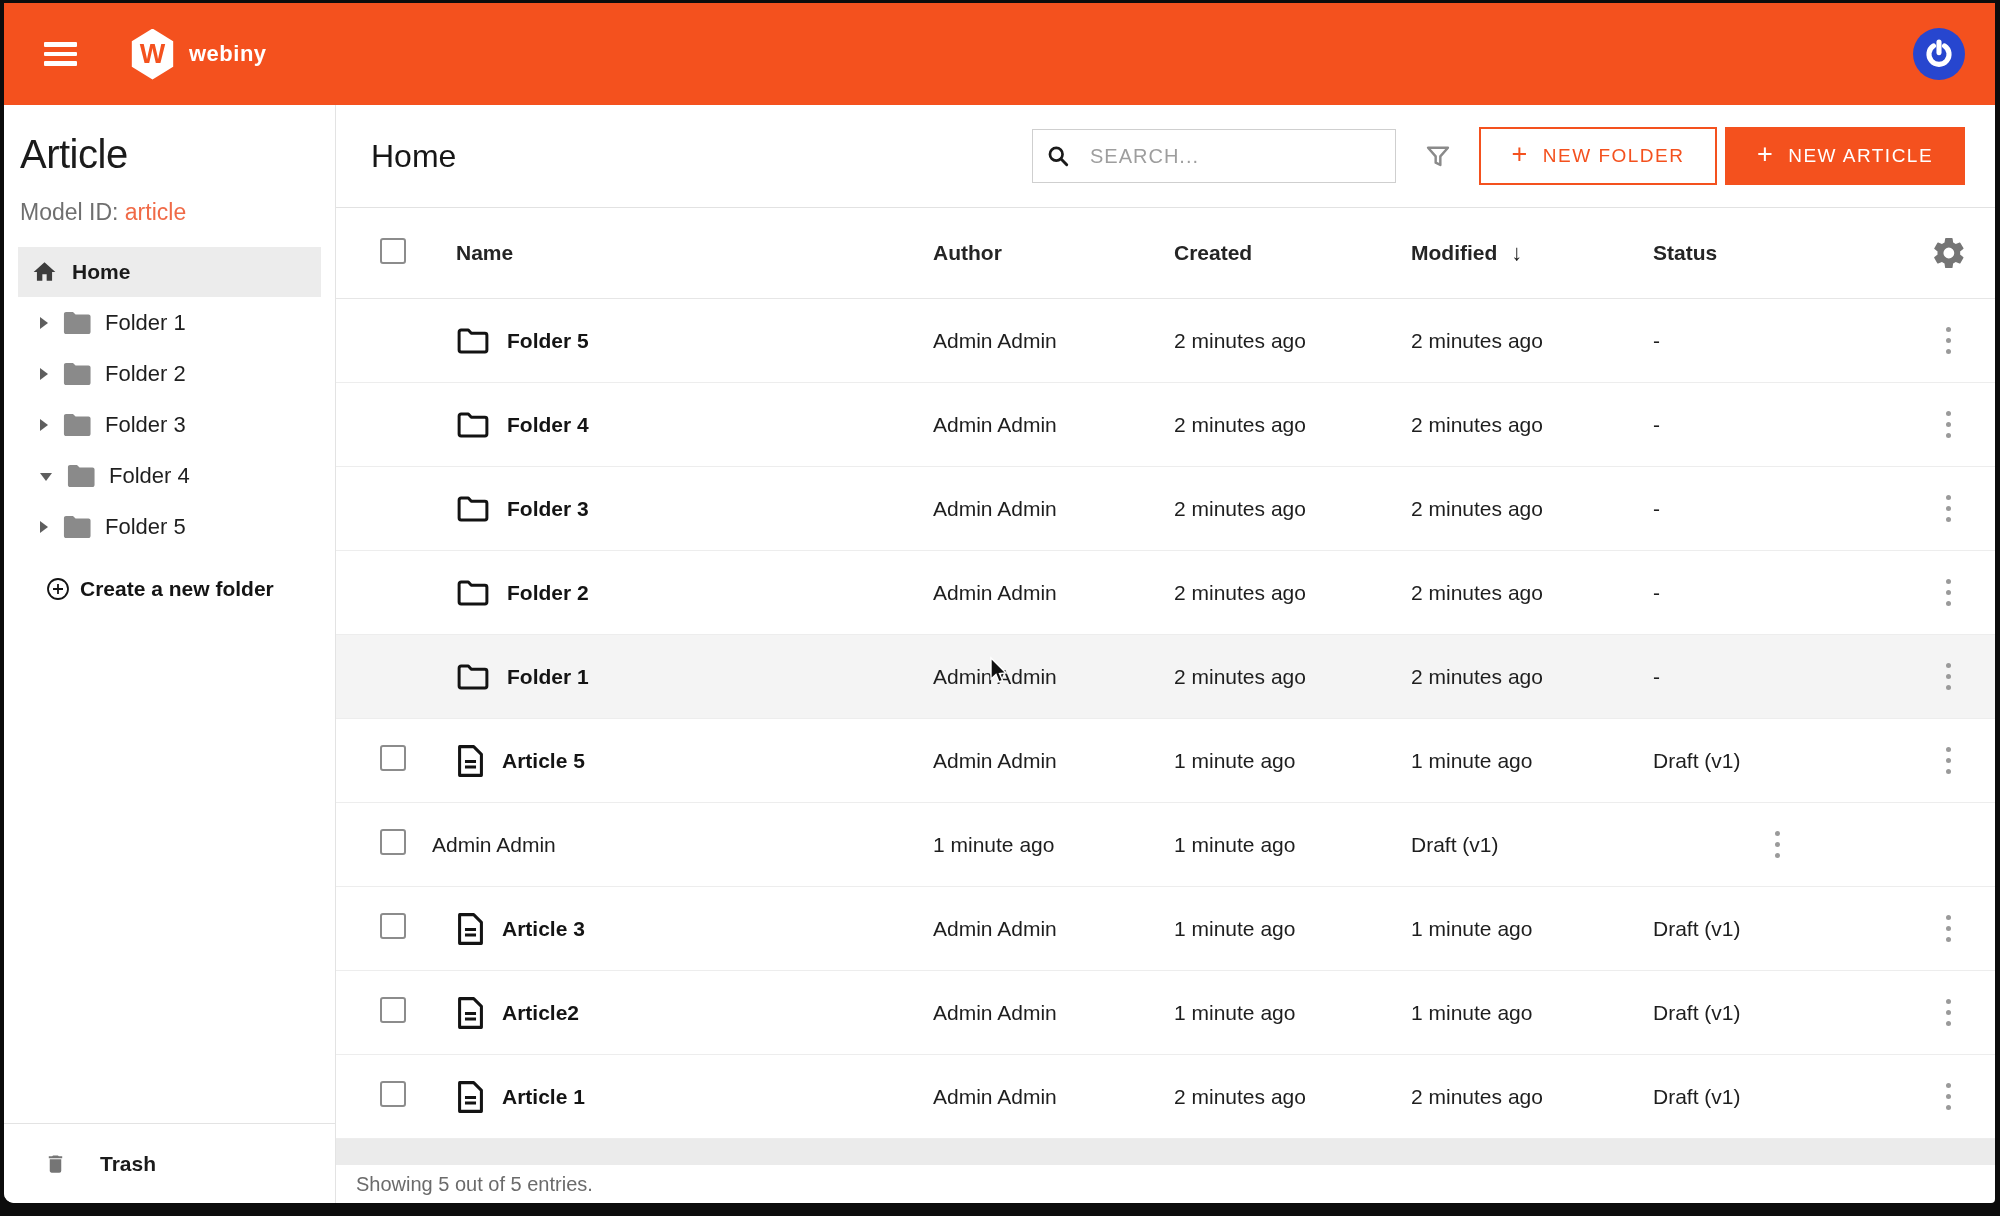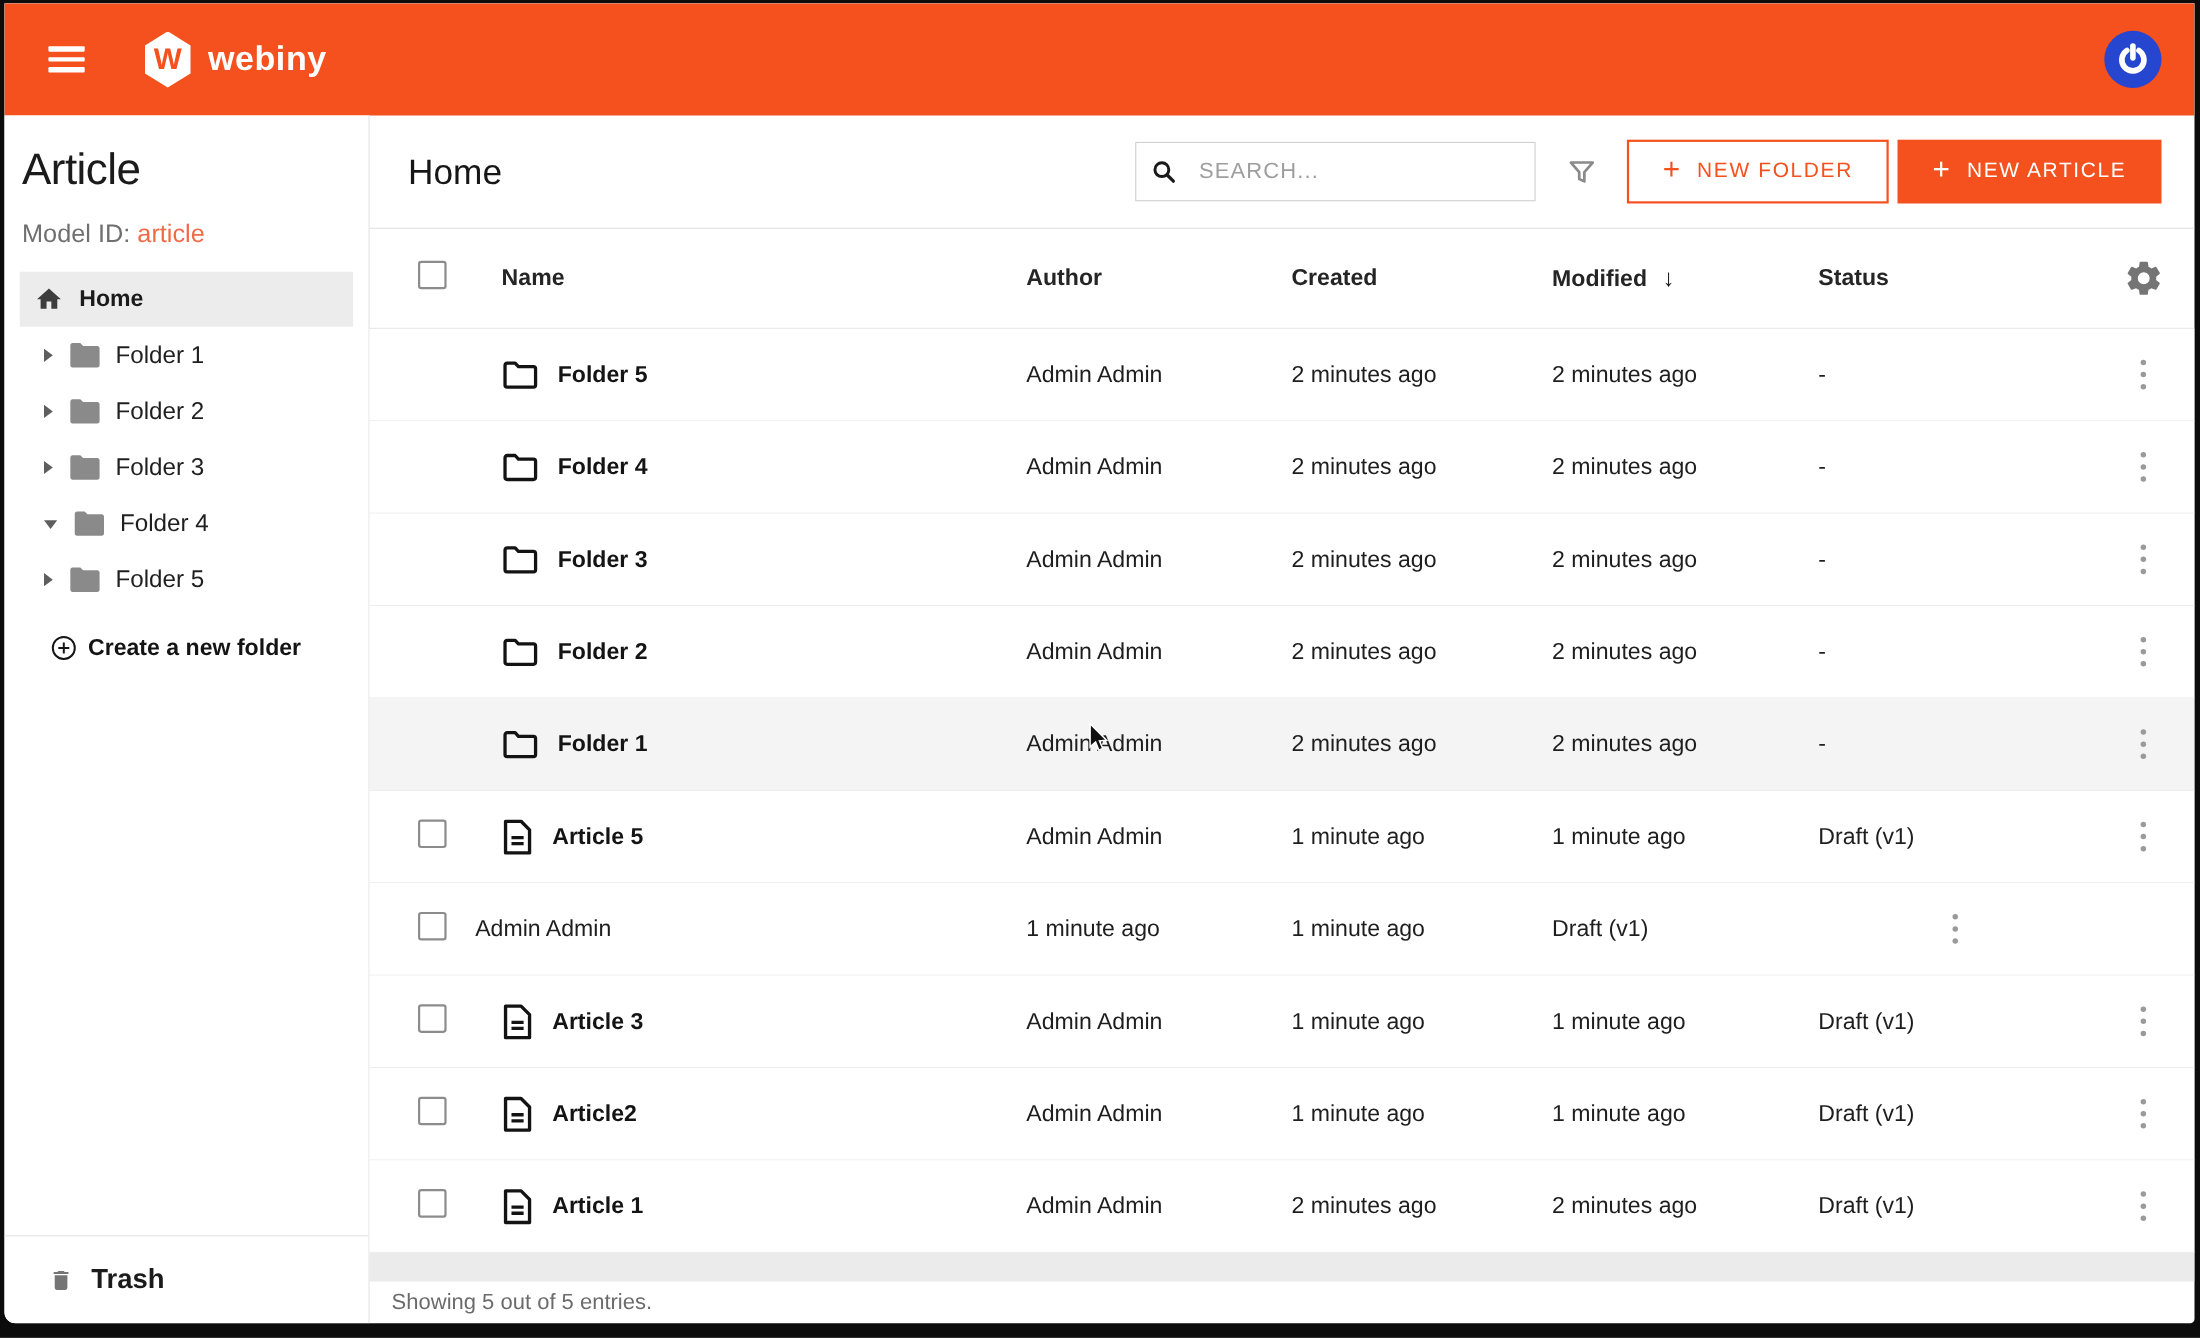--- a/index.html
+++ b/index.html
@@ -10,21 +10,21 @@
     display:flex;flex-direction:column;}
 
   
   .topbar{height:102px;background:#F4511E;display:flex;align-items:center;padding:0 30px 0 40px;flex:none;}
   .hamburger{width:33px;display:flex;flex-direction:column;gap:5px;cursor:pointer;}
   .hamburger i{display:block;height:4.5px;background:#fff;border-radius:1px;}
   .logo{display:flex;align-items:center;margin-left:52px;}
   .hex{width:47px;height:51px;background:#fff;clip-path:polygon(50% 0,94% 25%,94% 75%,50% 100%,6% 75%,6% 25%);
     display:flex;align-items:center;justify-content:center;}
   .hex span{color:#F4511E;font-weight:bold;font-size:27px;}
-  .wordmark{color:#fff;font-weight:bold;font-size:31px;letter-spacing:.5px;margin-left:13px;}
+  .wordmark{color:#fff;font-weight:bold;font-size:22px;letter-spacing:.5px;margin-left:13px;}
   .topbar-spacer{flex:1;}
   .avatar{width:52px;height:52px;border-radius:50%;background:#2746CF;display:flex;align-items:center;justify-content:center;}
 
   
   .body{flex:1;display:flex;min-height:0;border-radius:23px;}
   .sidebar{width:332px;flex:none;border-right:1px solid #e3e3e3;display:flex;flex-direction:column;background:#fff;}
   .main{flex:1;display:flex;flex-direction:column;min-width:0;}
 
   
   .side-head{padding:28px 16px 0 16px;}
@@ -38,21 +38,21 @@
   .caret{width:0;height:0;border-top:6px solid transparent;border-bottom:6px solid transparent;
     border-left:8px solid #5e5e5e;margin-right:14px;flex:none;}
   .tree-item.expanded .caret{border-left:6px solid transparent;border-right:6px solid transparent;
     border-top:8px solid #5e5e5e;border-bottom:none;margin-right:14px;margin-top:2px;}
   .tree-folder-icon{flex:none;display:flex;margin-right:12px;}
   .tree-label{font-size:22px;color:#1f1f1f;}
   .create-folder{margin-top:12px;display:flex;align-items:center;height:50px;padding-left:28px;cursor:pointer;}
   .create-folder .cf-label{font-size:21px;font-weight:bold;color:#141414;margin-left:10px;}
   .side-spacer{flex:1;}
   .trash{height:80px;border-top:1px solid #e3e3e3;display:flex;align-items:center;padding-left:40px;cursor:pointer;}
-  .trash .trash-label{font-size:25px;font-weight:bold;color:#1b1b1b;margin-left:16px;}
+  .trash .trash-label{font-size:21px;font-weight:bold;color:#1b1b1b;margin-left:33px;}
 
   
   .toolbar{height:103px;flex:none;border-bottom:1px solid #e2e2e2;display:flex;align-items:center;
     padding:0 30px 0 35px;}
   .page-title{font-size:32px;color:#161616;}
   .tb-spacer{flex:1;}
   .searchbox{width:364px;height:54px;border:1px solid #cfcfcf;display:flex;align-items:center;padding:0 12px;background:#fff;}
   .searchbox input{border:none;outline:none;flex:1;margin-left:16px;font-size:20px;letter-spacing:1px;
     color:#333;font-family:"Liberation Sans",sans-serif;background:transparent;}
   .searchbox input::placeholder{color:#9e9e9e;}

